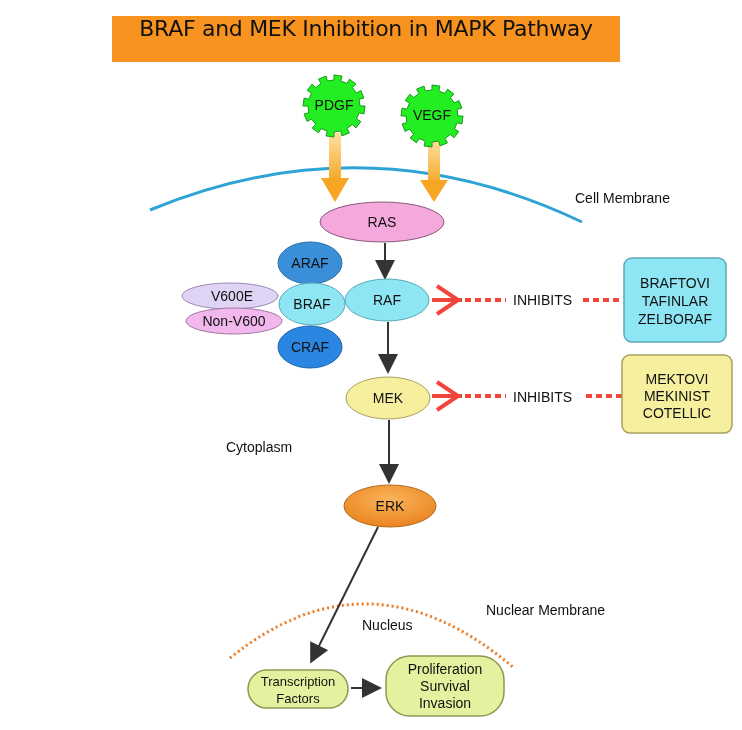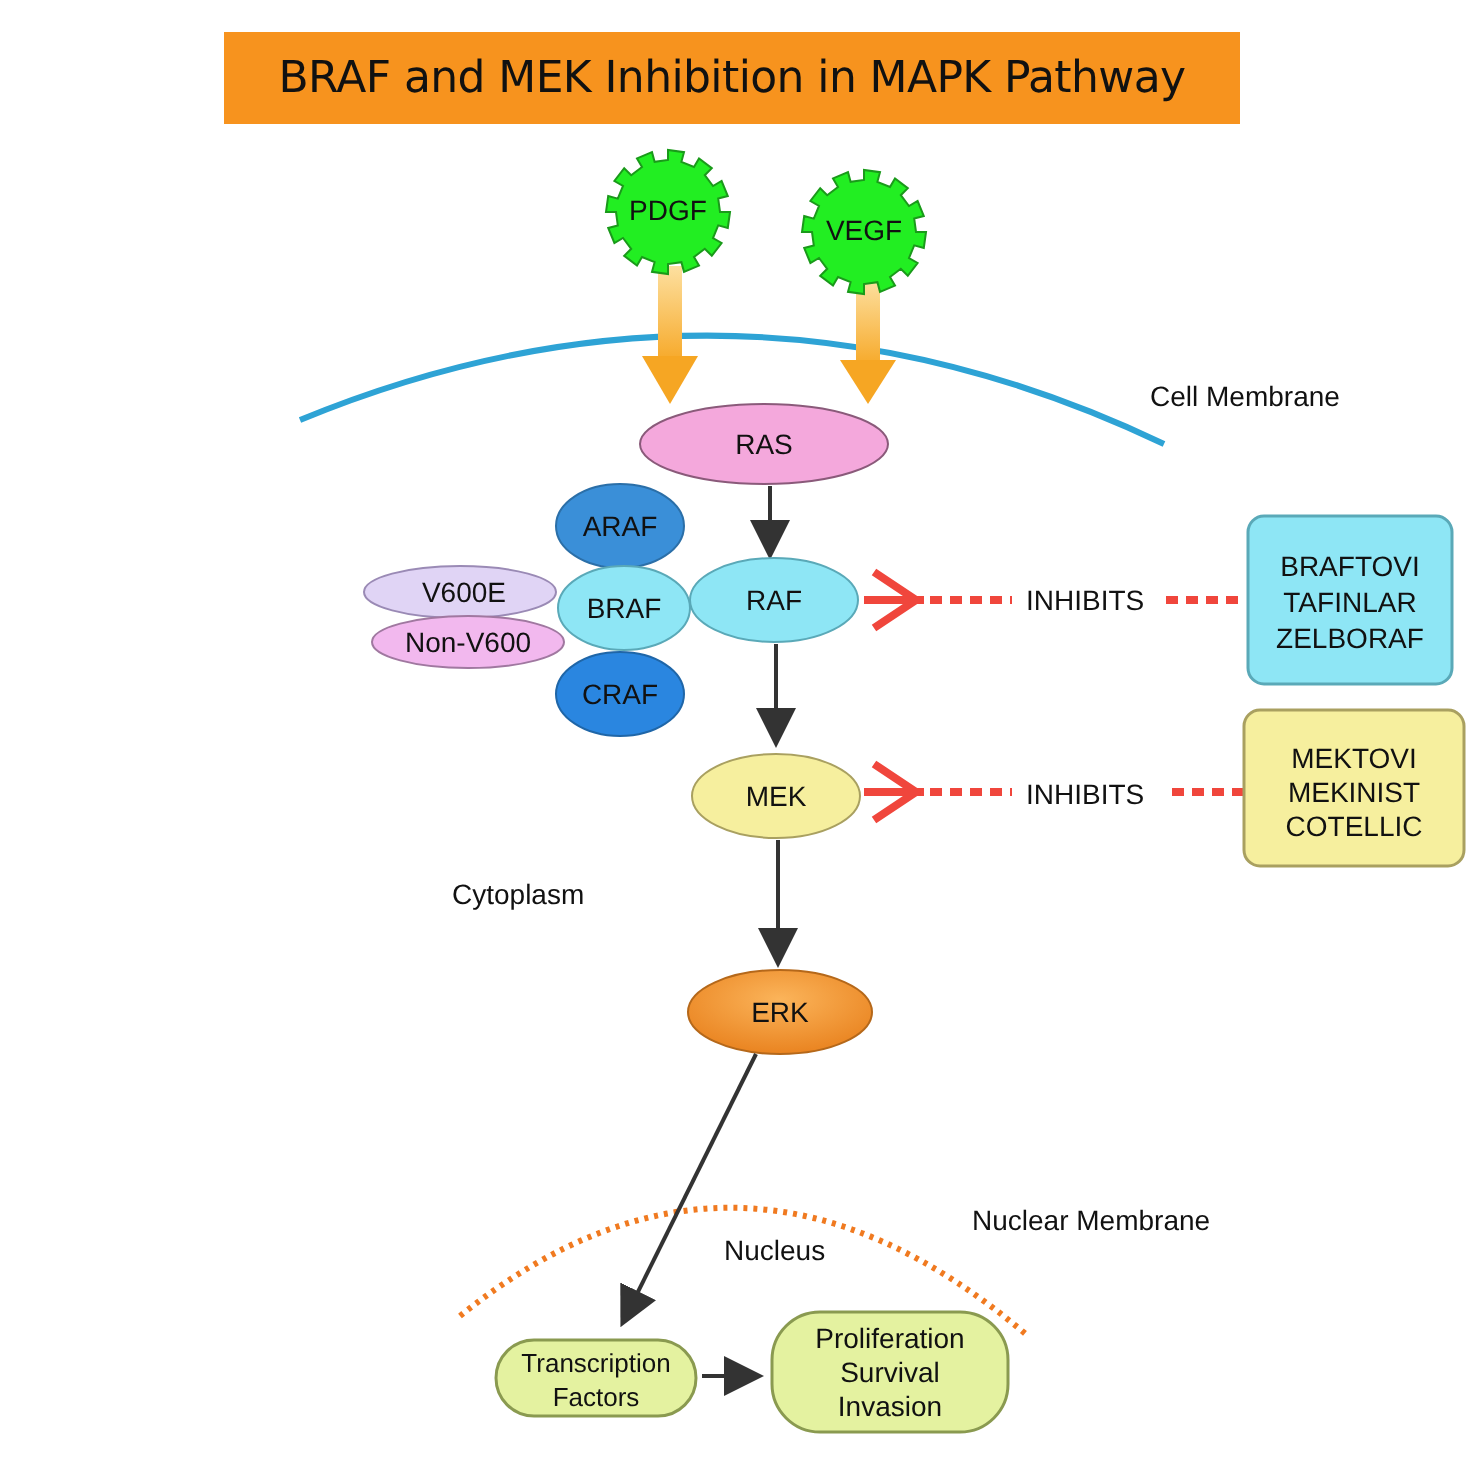--- a/index.html
+++ b/index.html
@@ -1,18 +1,18 @@
 <!DOCTYPE html>
 <html><head>
 <meta charset="utf-8">
 <style>
   html, body { margin:0; padding:0; background:#ffffff; }
   body { width:742px; height:730px; position:relative; overflow:hidden; font-family:"Liberation Sans", sans-serif; }
   .title-bar { position:absolute; left:112px; top:16px; width:508px; height:46px; background:#f7931e;
-    display:flex; align-items:center; justify-content:center; }
+    display:flex; justify-content:center; }
   .title-bar span { font-family:"DejaVu Sans", sans-serif; font-size:22px; color:#111; letter-spacing:-0.3px; }
   svg { position:absolute; left:0; top:0; }
   .lbl { font-family:"Liberation Sans", sans-serif; fill:#111; }
 </style>
 </head>
 <body>
 
 <div class="title-bar">
   <span>BRAF and MEK Inhibition in MAPK Pathway</span>
 </div>

